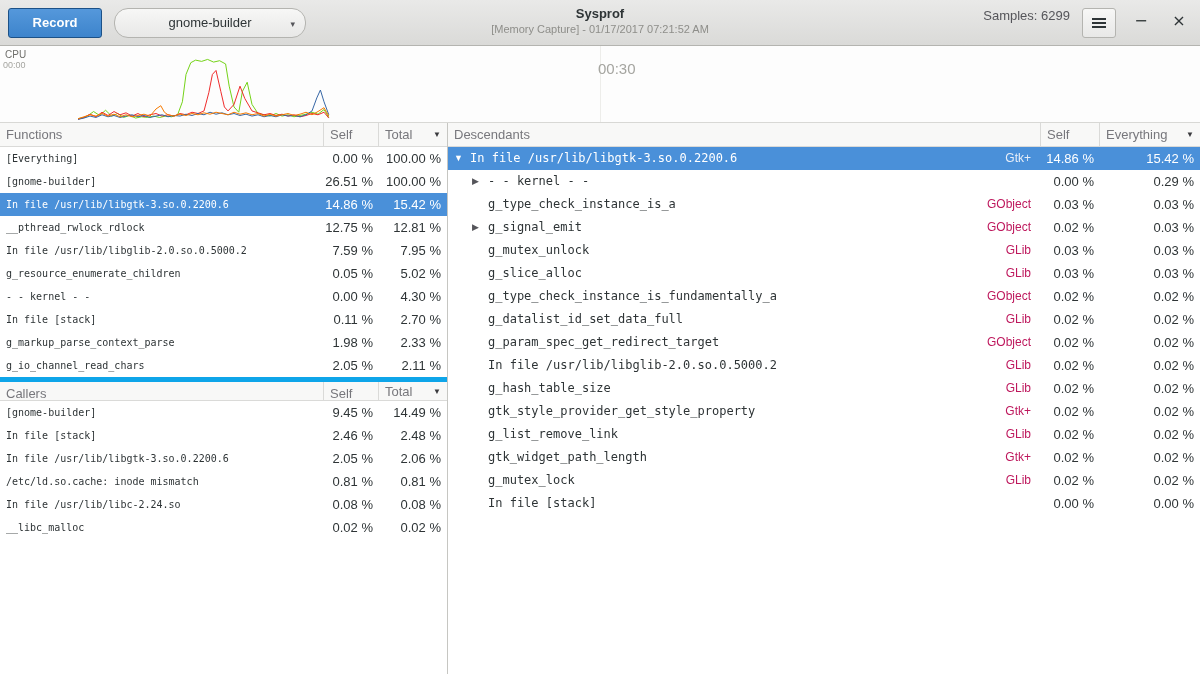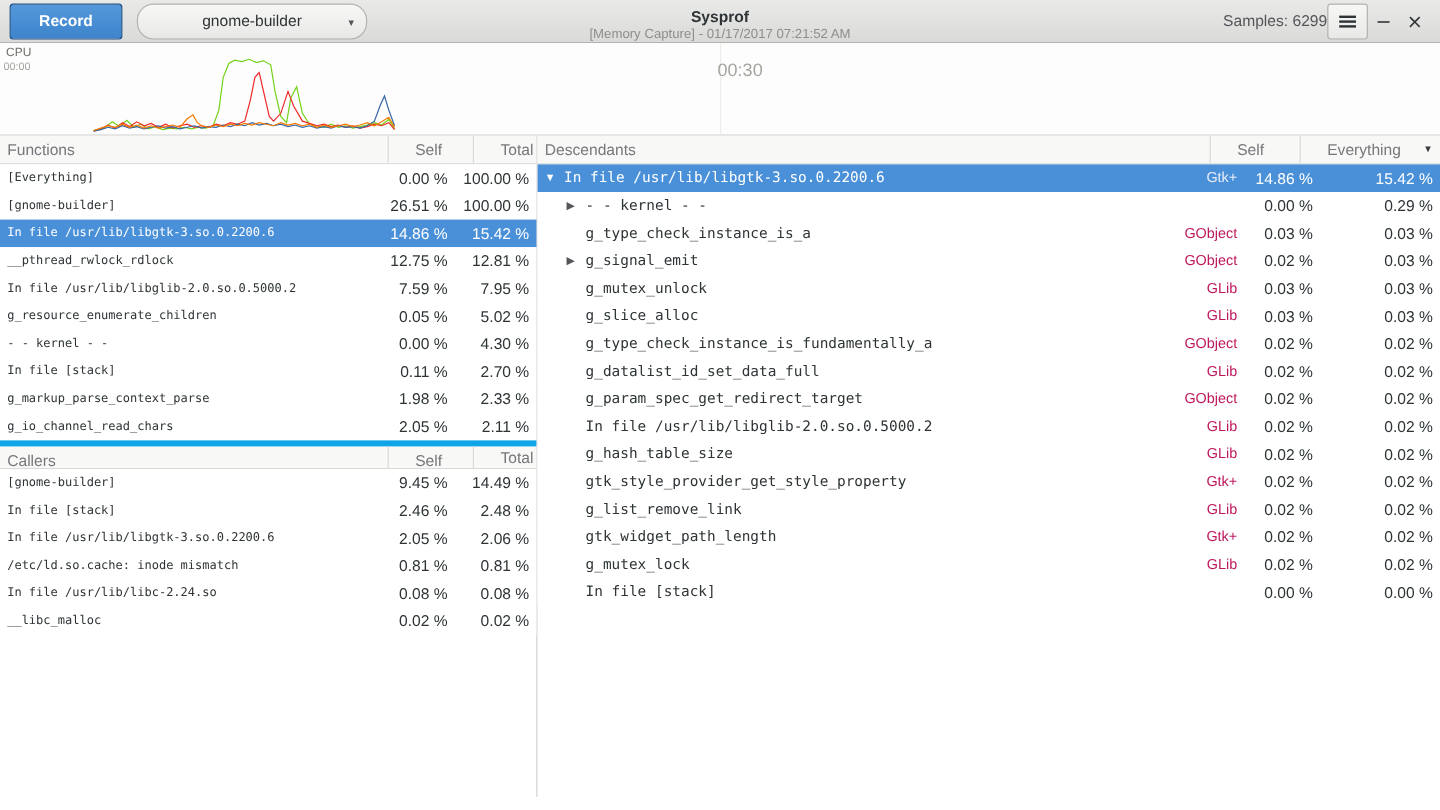--- a/index.html
+++ b/index.html
@@ -1,34 +1,34 @@
 <!DOCTYPE html>
 <html><head>
 <meta charset="utf-8">
 <style>
   * { margin:0; padding:0; box-sizing:border-box; }
   html,body { width:1200px; height:675px; overflow:hidden; }
   body { font-family:"Liberation Sans",sans-serif; background:#ffffff; color:#2e3436; }
   .mono { font-family:"DejaVu Sans Mono",monospace; }
 
   
-  .headerbar { height:36px; background:linear-gradient(to bottom,#e9e9e8,#dadad8);
+  .headerbar { height:46px; background:linear-gradient(to bottom,#e9e9e8,#dadad8);
     border-bottom:1px solid #b4b4b0; display:flex; align-items:center; padding:0 8px; position:relative; }
   .record-btn { height:30px; min-width:94px; background:linear-gradient(to bottom,#5598db,#3d84cc);
     border:1px solid #1c5187; border-radius:3px; color:#fff; font-size:13px; font-weight:bold;
     font-family:"Liberation Sans",sans-serif; cursor:pointer; }
   .proc-btn { height:30px; width:192px; margin-left:12px; background:linear-gradient(to bottom,#f7f7f6,#e8e8e7);
     border:1px solid #b4b4b0; border-radius:14px; font-size:13px; color:#2e3436;
     display:flex; align-items:center; justify-content:center; position:relative;
     font-family:"Liberation Sans",sans-serif; cursor:pointer; }
   .drop-arrow { position:absolute; right:10px; top:10px; font-size:9px; color:#55555a; }
   .title-block { position:absolute; left:0; right:0; top:6px; text-align:center; pointer-events:none; }
   .title { font-size:13px; font-weight:bold; color:#2e3436; }
   .subtitle { font-size:11px; color:#8e8e8a; margin-top:2px; }
-  .right-cluster { margin-left:auto; display:flex; align-items:center; z-index:1; }
+  .right-cluster { margin-left:auto; display:flex; gap:12px; z-index:1; }
   .samples { font-size:13px; color:#55555a; }
   .menu-btn { width:34px; height:30px; background:linear-gradient(to bottom,#f7f7f6,#e8e8e7);
     border:1px solid #b4b4b0; border-radius:3px; display:flex; align-items:center; justify-content:center; cursor:pointer; }
   .hamburger { width:14px; height:10px; display:inline-block;
     background:linear-gradient(#2e3436,#2e3436) 0 0/14px 2px no-repeat,
                linear-gradient(#2e3436,#2e3436) 0 4px/14px 2px no-repeat,
                linear-gradient(#2e3436,#2e3436) 0 8px/14px 2px no-repeat; }
   .win-btn { width:26px; height:26px; border:none; background:transparent; color:#2e3436;
     font-size:16px; line-height:1; display:flex; align-items:center; justify-content:center; cursor:pointer;
     font-family:"DejaVu Sans",sans-serif; }
@@ -39,21 +39,21 @@
   .cpu-label { position:absolute; top:3px; left:5px; font-size:10px; color:#6e6e6a; }
   .t0 { position:absolute; top:14px; left:3px; font-size:9px; color:#a5a5a0; }
   .t30 { position:absolute; top:14px; left:598px; font-size:15px; color:#a5a5a0; }
   .gridline { position:absolute; top:0; bottom:0; left:600px; width:1px; background:#ededea; }
 
   
   .content { display:flex; height:551px; }
   .left { width:448px; flex:none; border-right:1px solid #c6c6c2; display:flex; flex-direction:column; background:#fff; }
   .right { flex:1; display:flex; flex-direction:column; background:#fff; }
 
-  .thead { display:flex; height:24px; flex:none; background:#f8f8f7; border-bottom:1px solid #dadad8;gap:16px; }
+  .thead { display:flex; height:24px; flex:none; background:#f8f8f7; border-bottom:1px solid #dadad8; }
   .thead.bordered { border-top:5px solid #0ea5e9; }
   .hcell { font-size:13px; color:#77777c; line-height:23px; padding:0 6px; white-space:nowrap; overflow:hidden; }
   .hcell.bord { border-right:1px solid #dadad8; }
   .hcell.sorted { display:flex; align-items:center; justify-content:space-between; }
   .sort { font-size:8px; color:#3a3a3e; margin-left:4px; }
 
   .lname-h { width:324px; flex:none; }
   .lself-h { width:55px; flex:none; }
   .ltotal-h { flex:1; }
   .dname-h { flex:1; }

